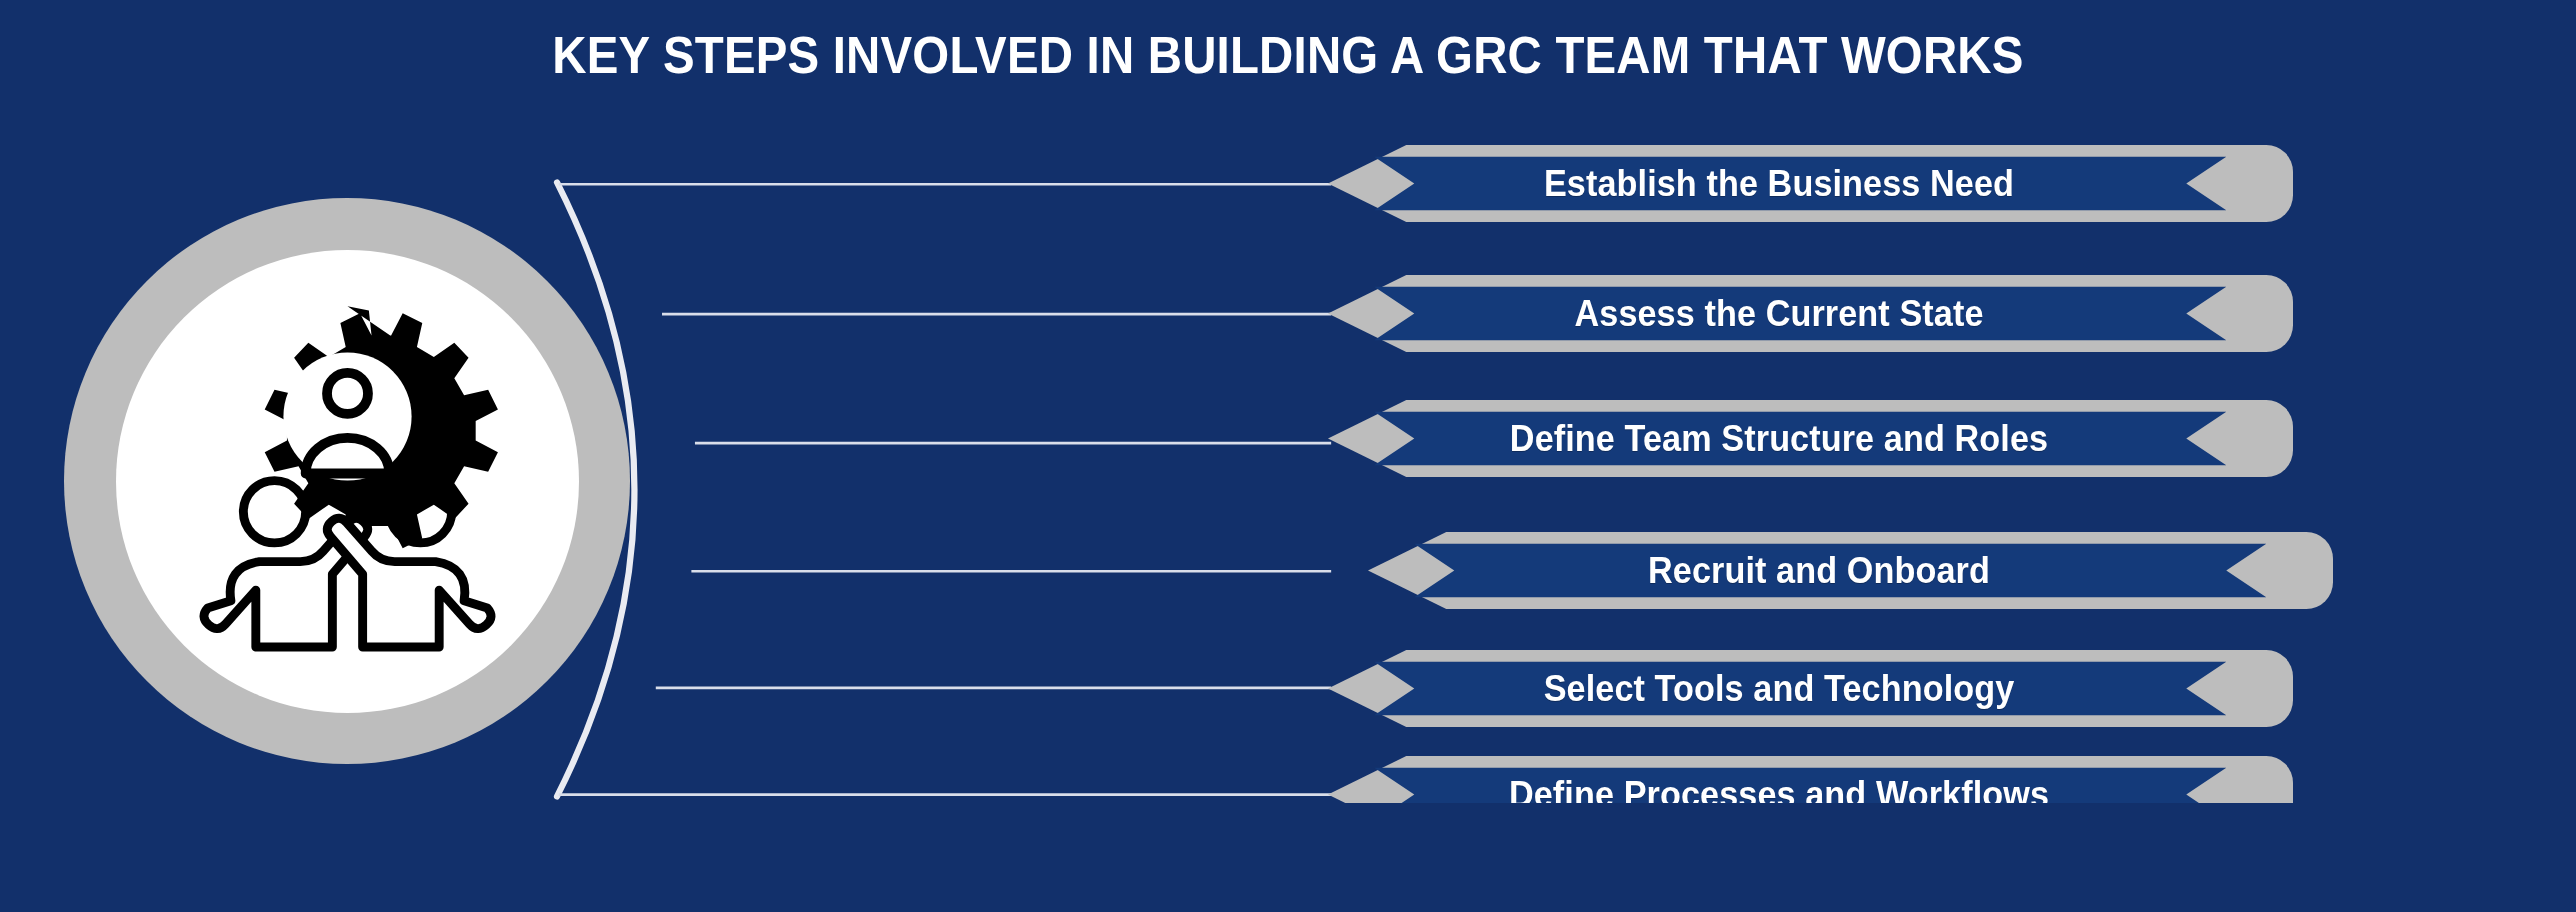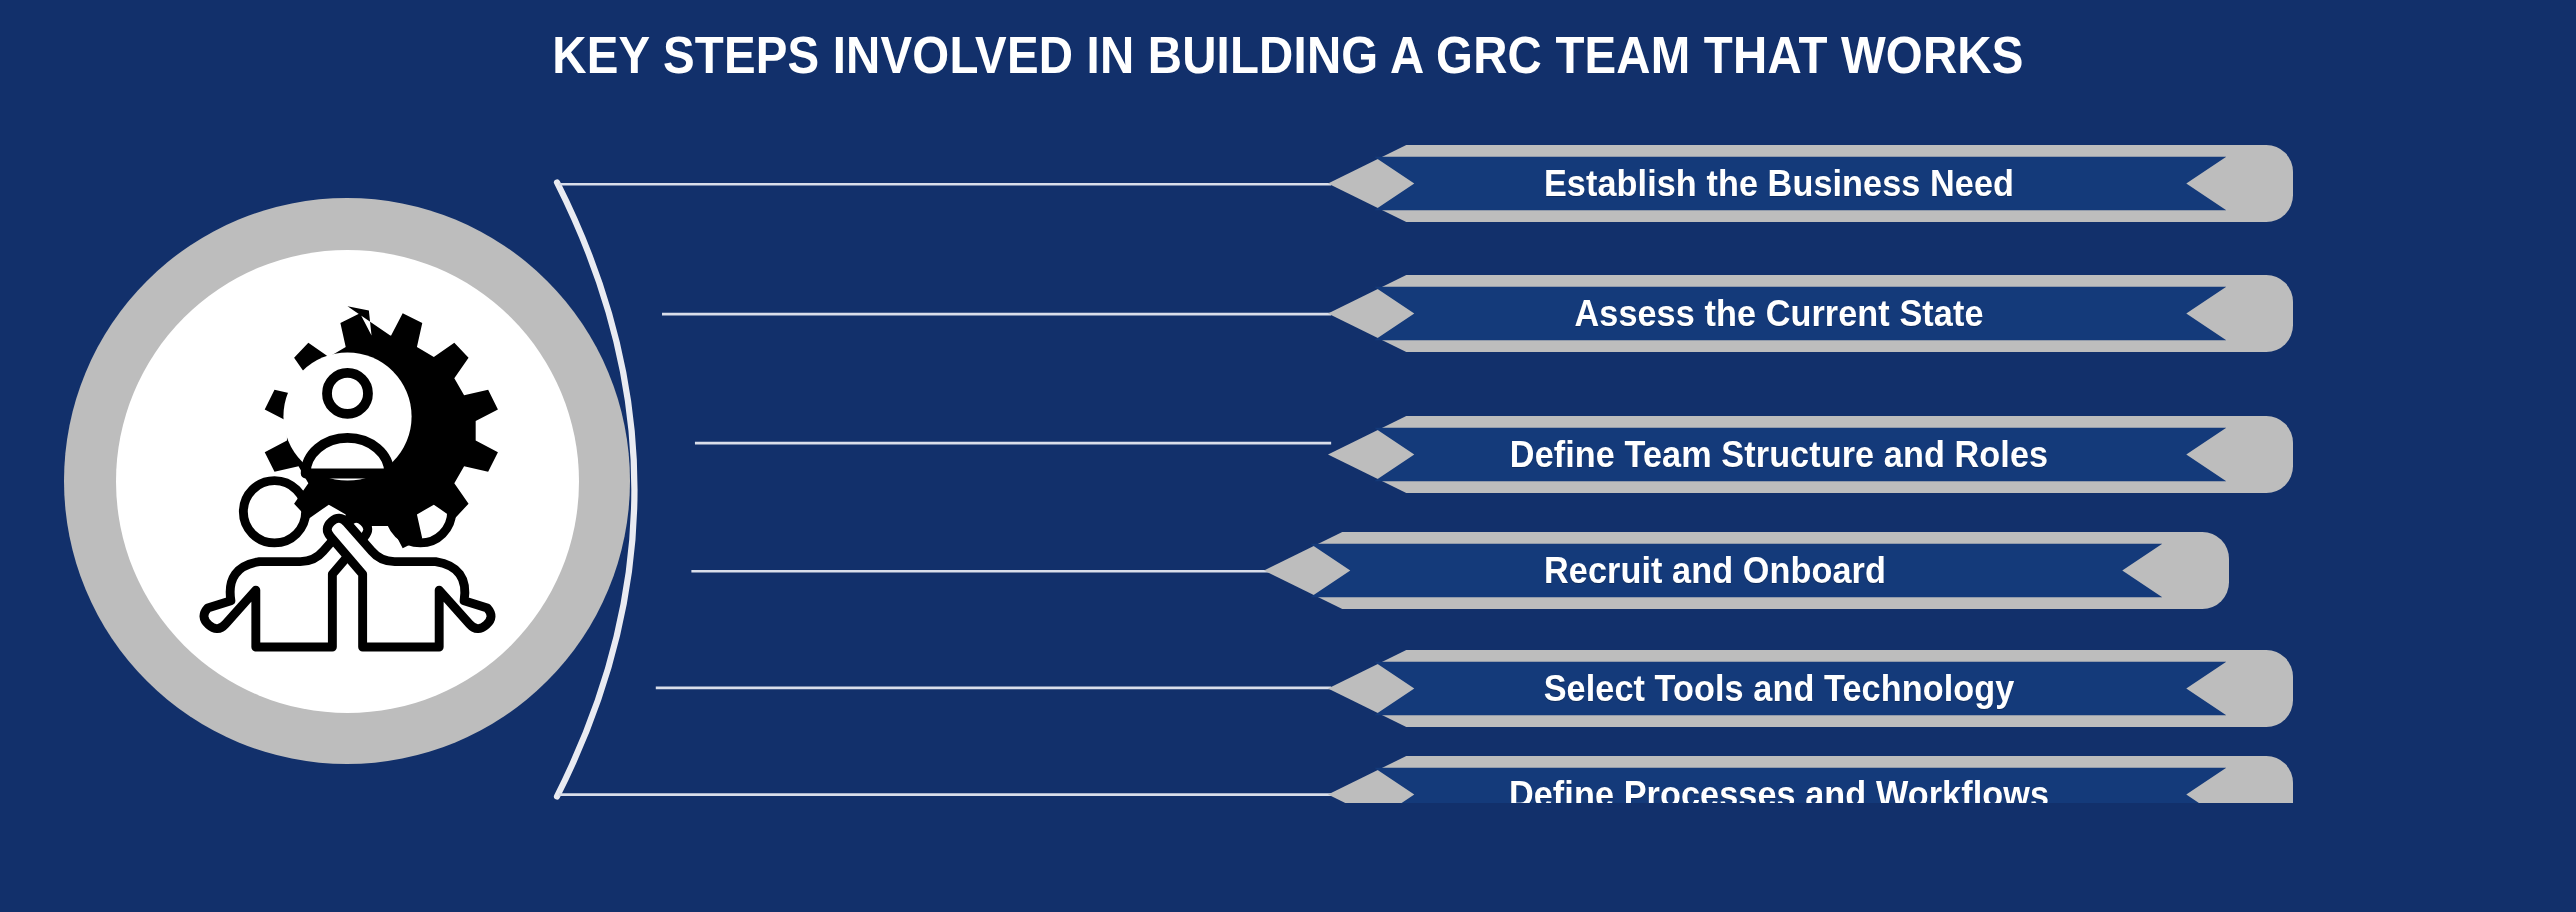--- a/index.html
+++ b/index.html
@@ -194,29 +194,29 @@
   </div>
 
   <div class="banner" style="left:1328px; top:145px; width:965px;">
     <svg class="banner-outer" viewBox="0 0 1085 86" preserveAspectRatio="none">
       <path d="M0 43 L88 0 H1055 a30 30 0 0 1 30 30 v26 a30 30 0 0 1 -30 30 H88 Z" fill="#BDBDBD"></path>
       <path d="M52 13 H1010 L965 43 L1010 73 H52 L97 43 Z" fill="#143A7A"></path>
     </svg>
     <div class="banner-label">Establish the Business Need</div>
   </div>
 
-  <div class="banner" style="left:1328px; top:416px; width:965px;">
+  <div class="banner" style="left:1328px; top:400px; width:965px;">
     <svg class="banner-outer" viewBox="0 0 1085 86" preserveAspectRatio="none">
       <path d="M0 43 L88 0 H1055 a30 30 0 0 1 30 30 v26 a30 30 0 0 1 -30 30 H88 Z" fill="#BDBDBD"></path>
       <path d="M52 13 H1010 L965 43 L1010 73 H52 L97 43 Z" fill="#143A7A"></path>
     </svg>
     <div class="banner-label">Define Team Structure and Roles</div>
   </div>
 
-  <div class="banner" style="left:1264px; top:532px; width:965px;">
+  <div class="banner" style="left:1368px; top:532px; width:965px;">
     <svg class="banner-outer" viewBox="0 0 1085 86" preserveAspectRatio="none">
       <path d="M0 43 L88 0 H1055 a30 30 0 0 1 30 30 v26 a30 30 0 0 1 -30 30 H88 Z" fill="#BDBDBD"></path>
       <path d="M52 13 H1010 L965 43 L1010 73 H52 L97 43 Z" fill="#143A7A"></path>
     </svg>
     <div class="banner-label">Recruit and Onboard</div>
   </div>
 
   <div class="banner" style="left:1328px; top:756px; width:965px;">
     <svg class="banner-outer" viewBox="0 0 1085 86" preserveAspectRatio="none">
       <path d="M0 43 L88 0 H1055 a30 30 0 0 1 30 30 v26 a30 30 0 0 1 -30 30 H88 Z" fill="#BDBDBD"></path>

